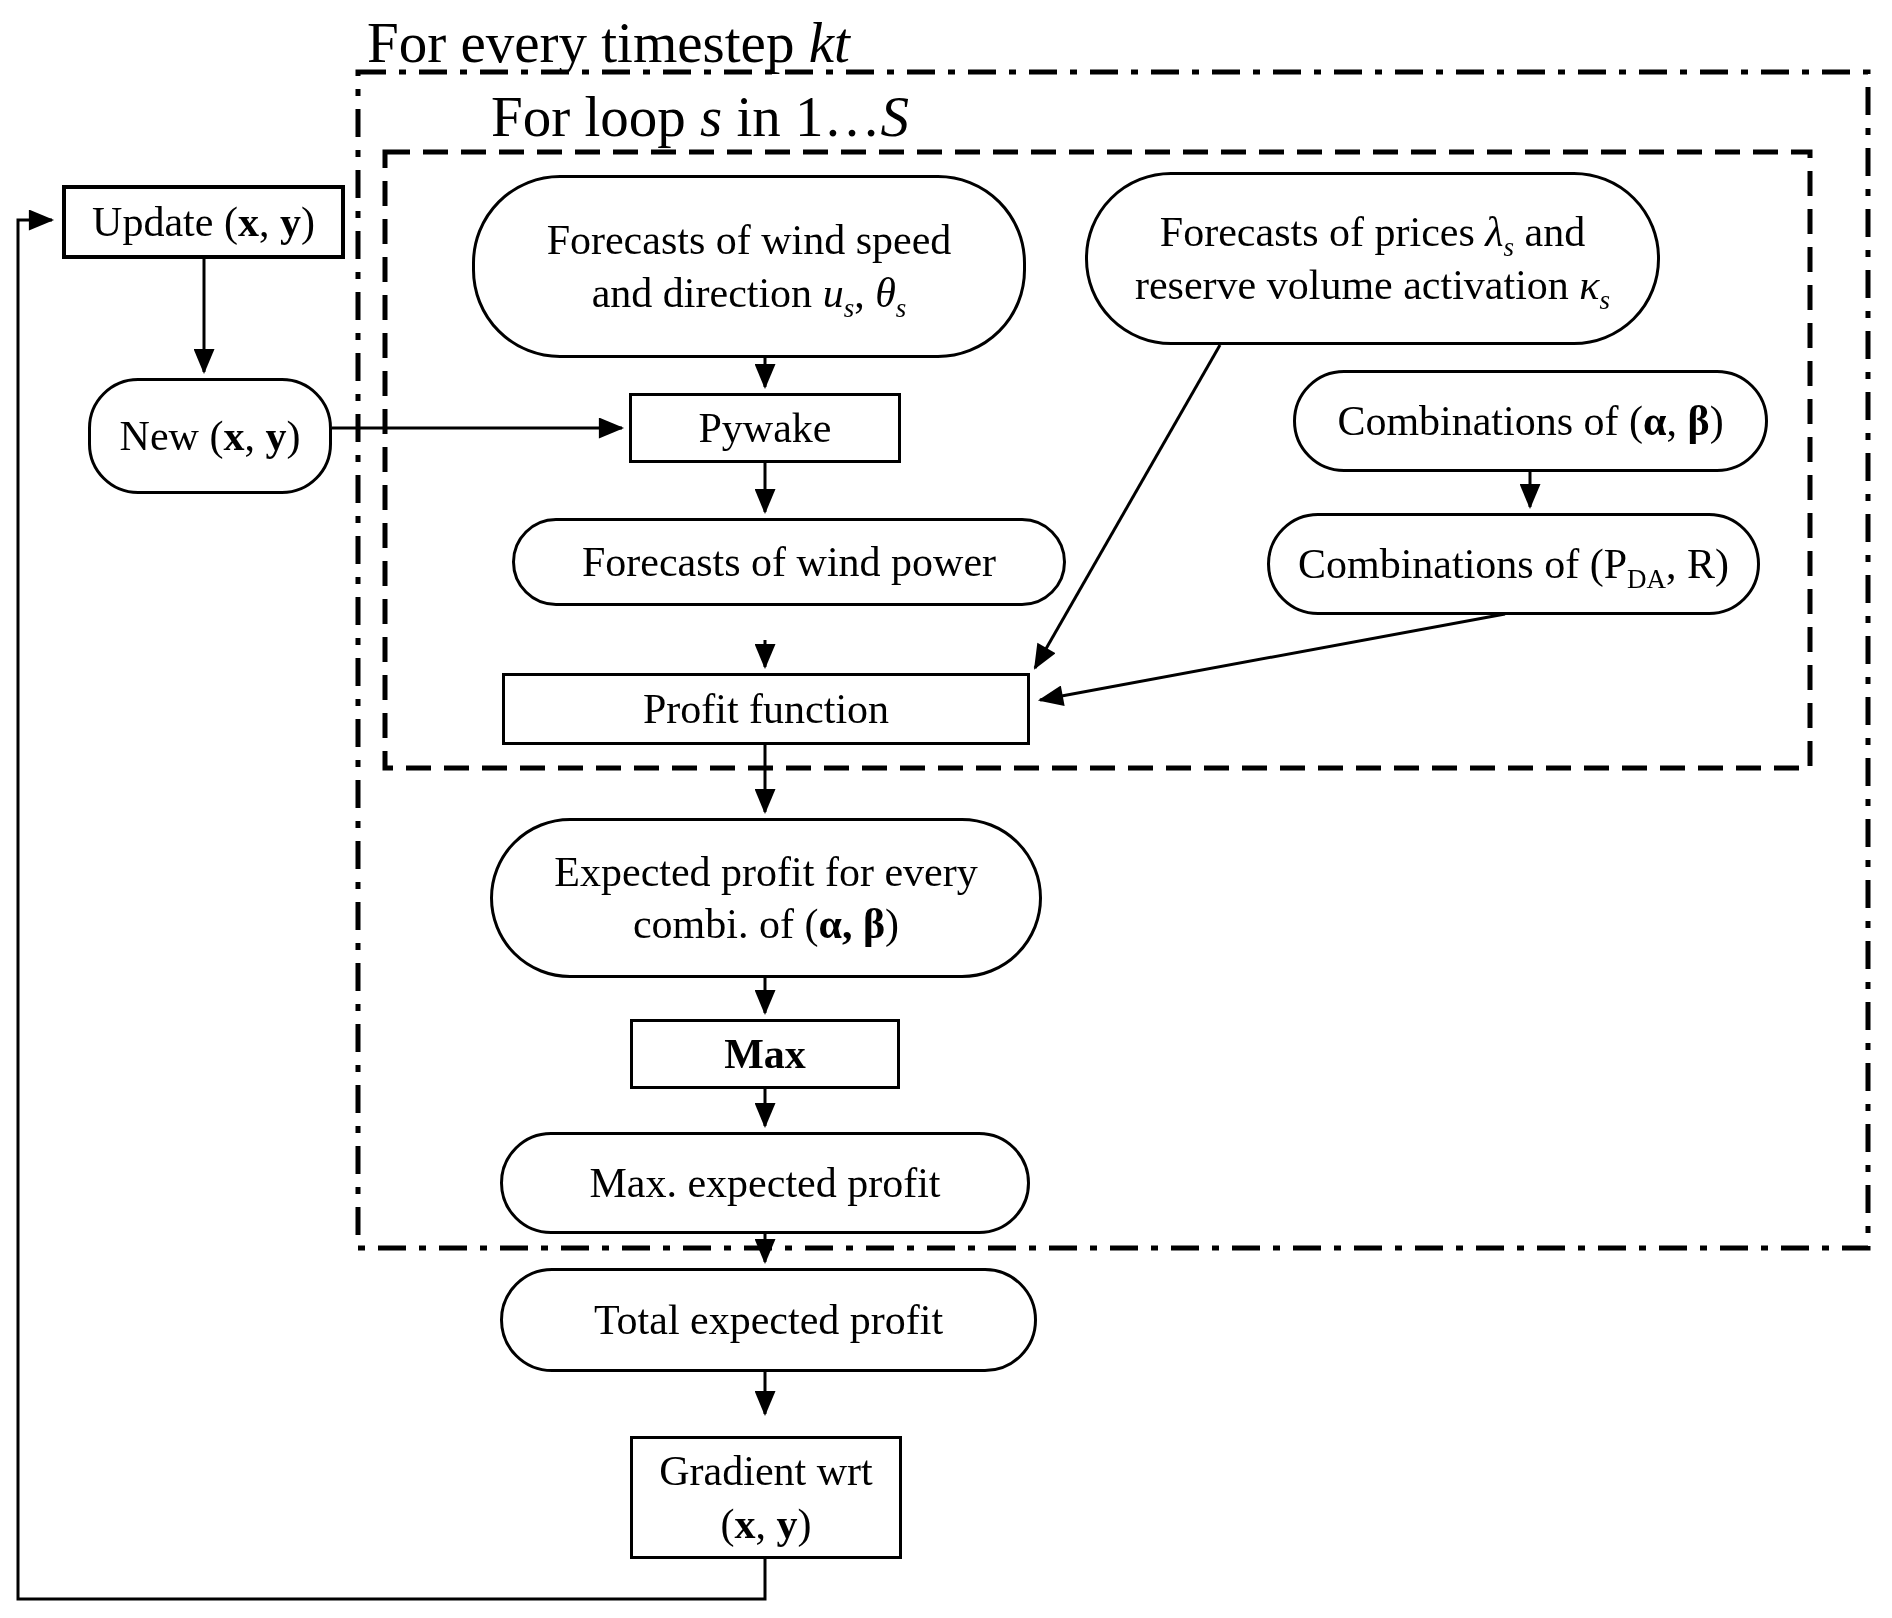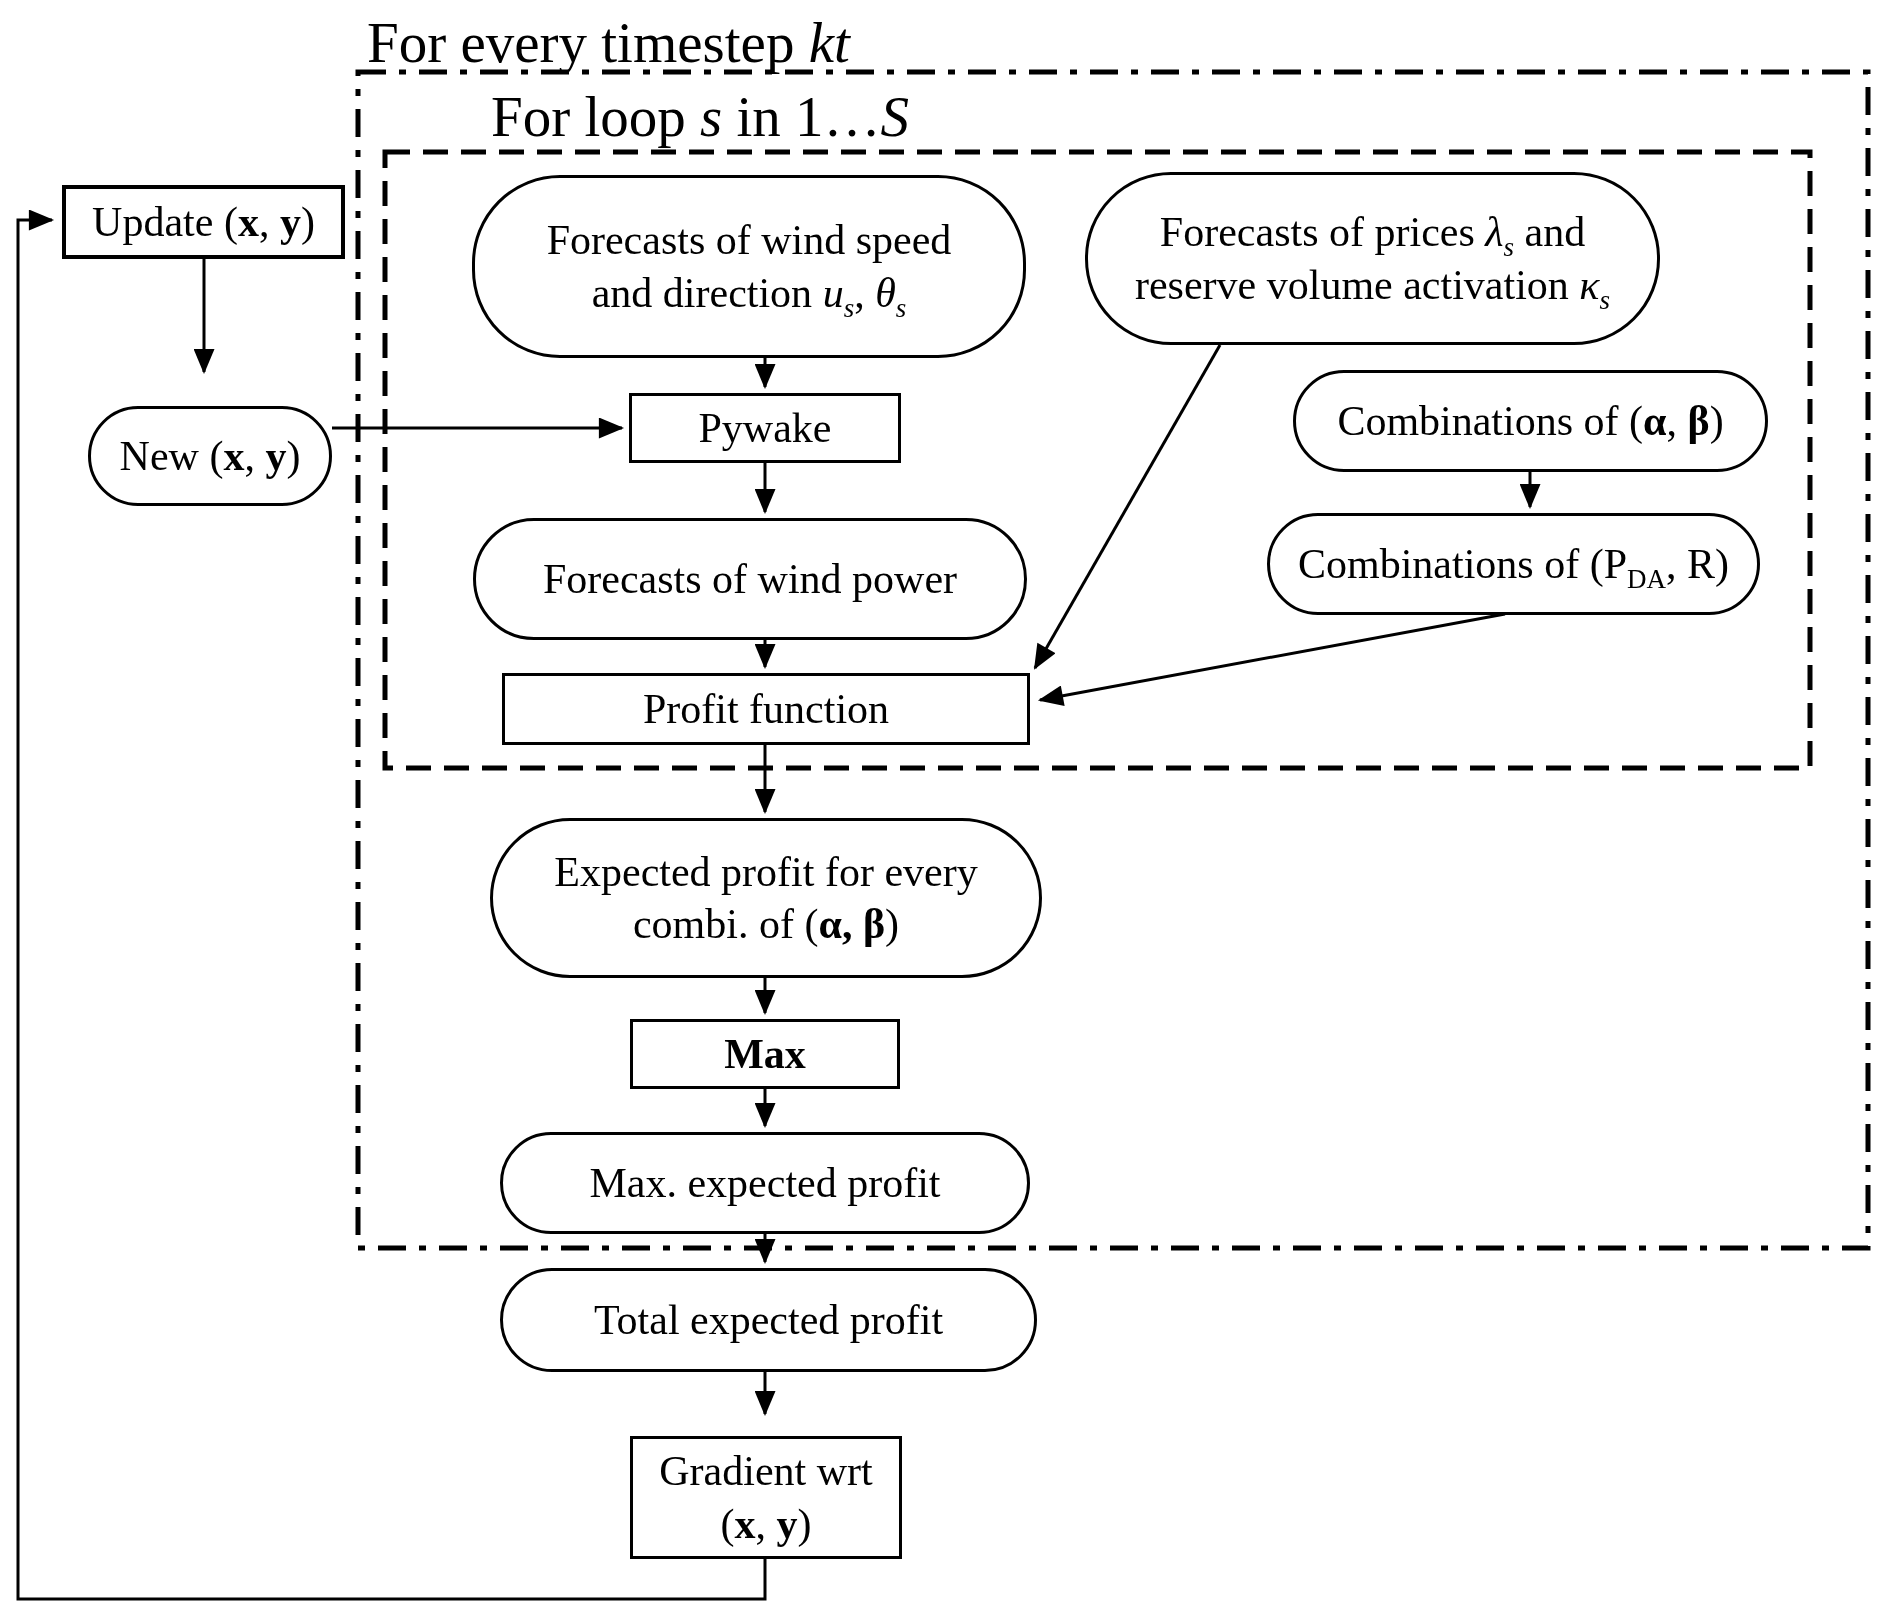--- a/index.html
+++ b/index.html
@@ -72,34 +72,34 @@
   </svg>
 
   <div class="loop-label" style="left:367px;top:10px;"><span>For every timestep </span><span class="v">kt</span></div>
 
   <div class="loop-label center" style="left:420px;top:84px;width:560px;"><span>For loop </span><span class="v">s</span><span> in 1…</span><span class="v">S</span></div>
 
   <div class="node" style="left:62px;top:185px;width:283px;height:74px;border-width:4px;">
     <span><span>Update (</span><span class="b">x</span><span>, </span><span class="b">y</span><span>)</span></span>
   </div>
 
-  <div class="node" style="left:88px;top:378px;width:244px;height:100px;border-radius:50px;margin-top:28px;">
+  <div class="node" style="left:88px;top:378px;width:244px;height:116px;border-radius:50px;">
     <span><span>New (</span><span class="b">x</span><span>, </span><span class="b">y</span><span>)</span></span>
   </div>
 
   <div class="node" style="left:472px;top:175px;width:554px;height:183px;border-radius:88px;">
     <div>Forecasts of wind speed</div>
     <div><span>and direction </span><span class="v">u</span><sub class="it">s</sub><span>, </span><span class="v">θ</span><sub class="it">s</sub></div>
   </div>
 
   <div class="node" style="left:629px;top:393px;width:272px;height:70px;">
     <span>Pywake</span>
   </div>
 
-  <div class="node" style="left:473px;top:518px;width:554px;height:122px;border-radius:61px;">
+  <div class="node" style="left:512px;top:518px;width:554px;height:88px;border-radius:61px;">
     <span>Forecasts of wind power</span>
   </div>
 
   <div class="node" style="left:1085px;top:172px;width:575px;height:173px;border-radius:86px;">
     <div><span>Forecasts of prices </span><span class="v">λ</span><sub class="it">s</sub><span> and</span></div>
     <div><span>reserve volume activation </span><span class="v">κ</span><sub class="it">s</sub></div>
   </div>
 
   <div class="node" style="left:1293px;top:370px;width:475px;height:102px;border-radius:51px;">
     <span><span>Combinations of (</span><span class="b">α</span><span>, </span><span class="b">β</span><span>)</span></span>

